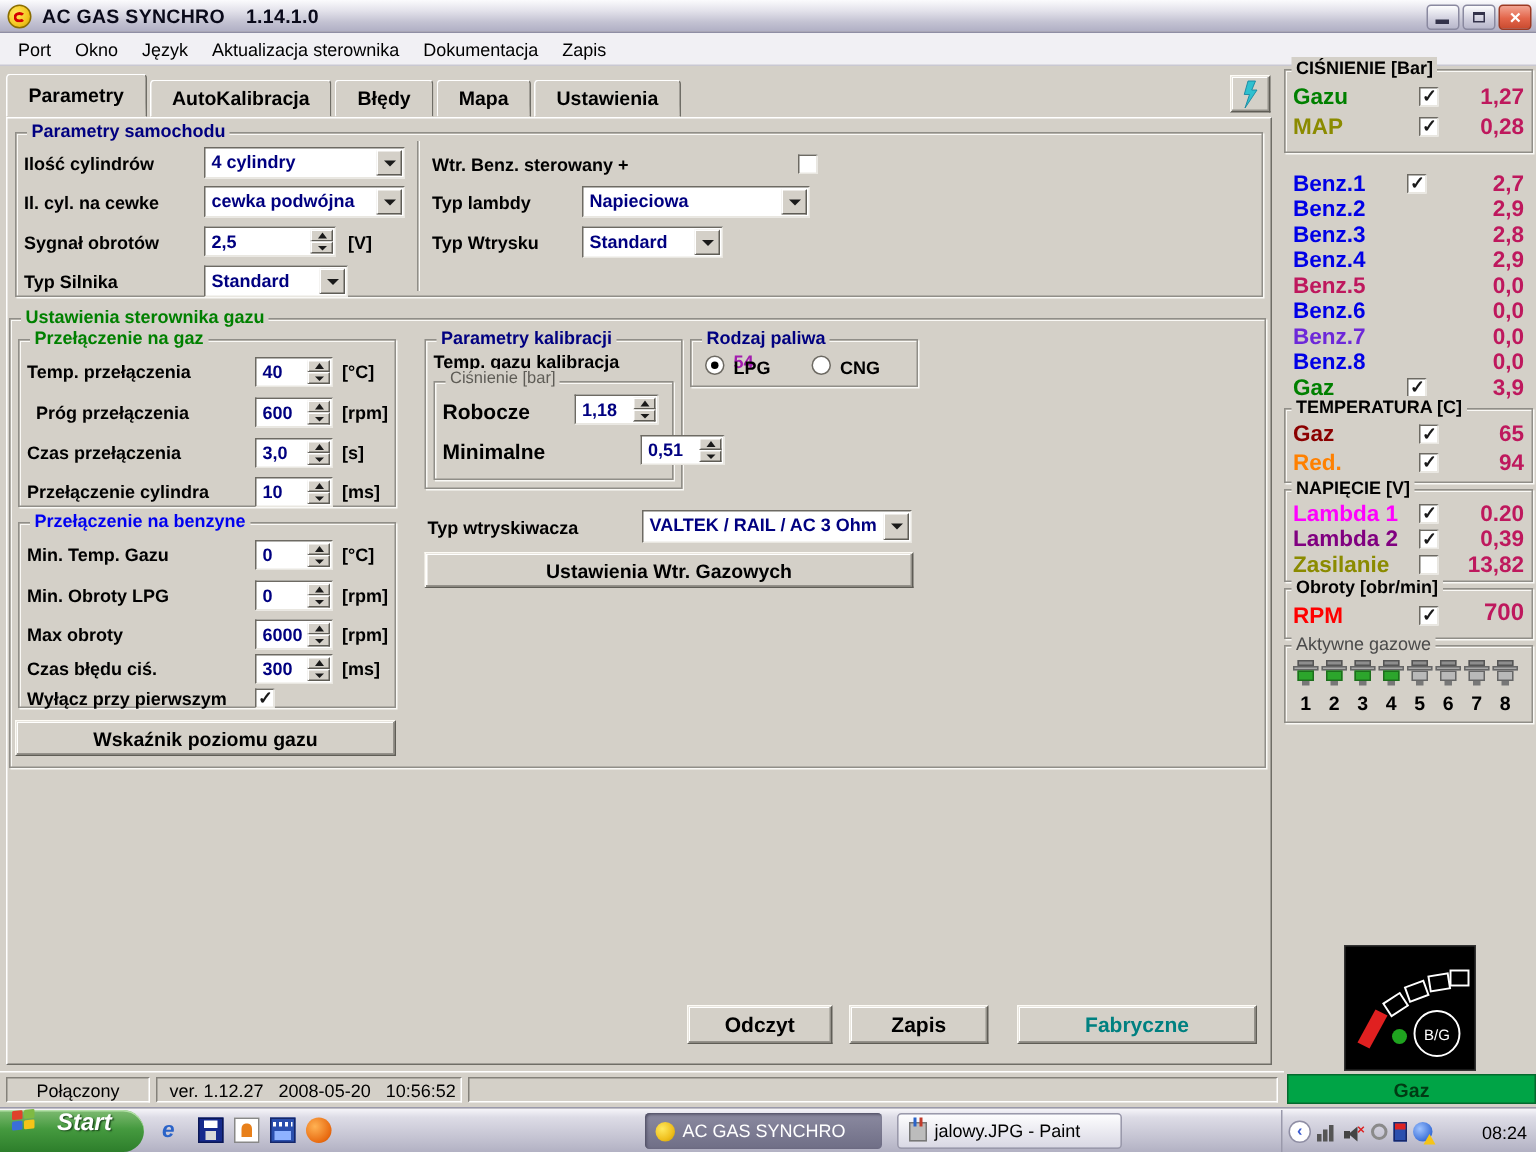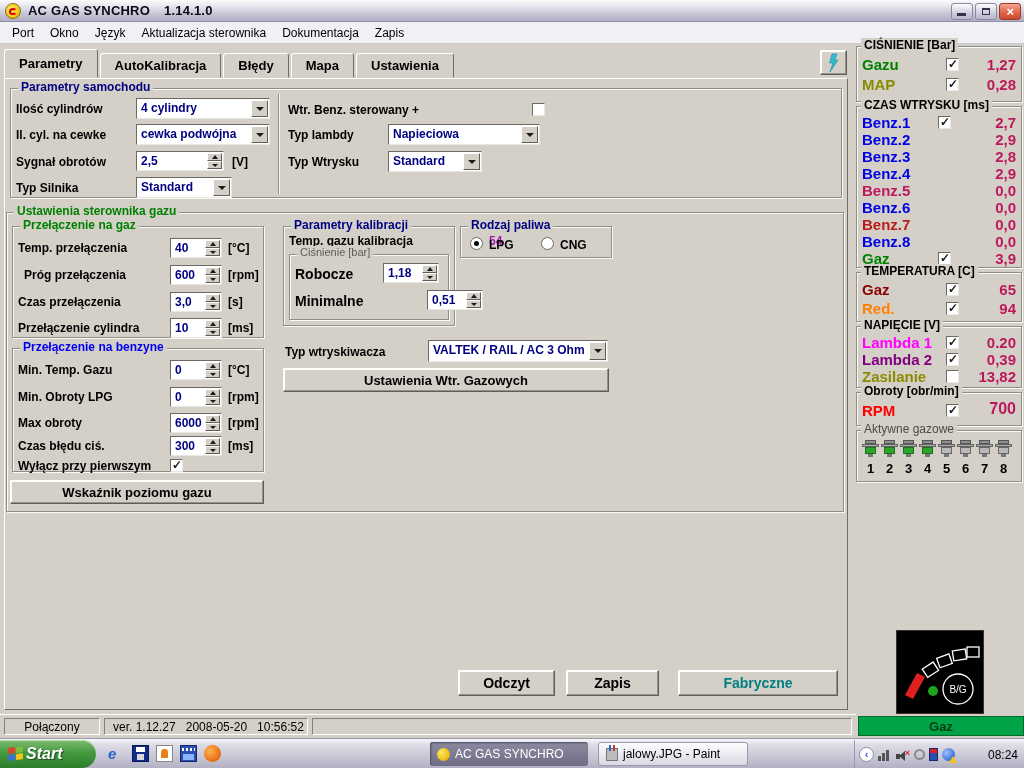--- a/index.html
+++ b/index.html
@@ -90,21 +90,21 @@
   .sp { position:absolute; top:3px; height:17px; border:1px solid; border-color:#84817a #fff #fff #84817a;
     font-size:12px; color:#000; display:flex; align-items:center; }
   .fuelbar { position:absolute; left:858px; top:716px; width:166px; height:20px; border:1px solid #046a2e;
     display:flex; align-items:center; justify-content:center; font-size:13px; font-weight:bold; color:#003b14; }
 
   
   .taskbar { position:absolute; left:0; top:738px; width:1024px; height:30px;
     background:linear-gradient(to bottom,#f7f6fa 0%,#dddce6 20%,#c3c2d1 70%,#b2b1c3 100%); border-top:1px solid #9a99ab; }
   .startbtn { position:absolute; left:0; top:1px; width:96px; height:28px; border-top-right-radius:14px; border-bottom-right-radius:14px;
     background:linear-gradient(to bottom,#7fbb72 0%,#459a3f 45%,#2d7e2b 100%); box-shadow:inset 0 1px 0 #b4e0a8;
-    display:flex; align-items:center; gap:2px; padding-left:8px; }
+    display:flex; align-items:flex-start; gap:14px; padding-left:8px; }
   .start-label { color:#fff; font-size:16px; font-weight:bold; font-style:italic; text-shadow:1px 1px 1px #1c4a1c; }
   .winflag { width:16px; height:15px; display:grid; grid-template-columns:7px 7px; grid-template-rows:6px 6px; gap:1px; transform:skewY(-6deg); }
   .winflag i { border-radius:1px; }
   .ql { position:absolute; top:6px; width:17px; height:17px; }
   .taskbtn { position:absolute; top:3px; height:24px; border-radius:3px; display:flex; align-items:center; gap:5px;
     padding:0 7px; font-size:12px; }
   .taskbtn.active { background:linear-gradient(to bottom,#8b8aa0,#6f6e86); color:#fff; box-shadow:inset 1px 1px 2px #4e4d62; }
   .taskbtn.idle { background:linear-gradient(to bottom,#fdfdfe,#d9d8e4); color:#000; border:1px solid #9a99ab; }
   .tray { position:absolute; right:0; top:1px; width:170px; height:29px; border-left:1px solid #9a99ab;
     display:flex; align-items:center; gap:4px; padding-left:4px; }
@@ -375,23 +375,20 @@
     <span class="ml" style="color: rgb(0, 128, 0);">Gazu</span>
     <span class="cb mcb checked"></span>
     <span class="mv">1,27</span>
   </div>
   <div class="mrow" style="top:76px;">
     <span class="ml" style="color: rgb(139, 139, 0);">MAP</span>
     <span class="cb mcb checked"></span>
     <span class="mv">0,28</span>
   </div>
 
-  <div class="gb" style="left:856px; top:106px; width:166px; height:162px;">
-    <span class="gb-title" style="left:4px;">CZAS WTRYSKU [ms]</span>
-  </div>
   <div class="mrow" style="top:114px;">
     <span class="ml" style="color: rgb(0, 0, 230);">Benz.1</span>
     <span class="cb mcb checked" style="left:78px;"></span>
     <span class="mv">2,7</span>
   </div>
   <div class="mrow" style="top:131px;">
     <span class="ml" style="color: rgb(0, 0, 230);">Benz.2</span>
     <span class="mv">2,9</span>
   </div>
   <div class="mrow" style="top:148px;">
@@ -404,21 +401,21 @@
   </div>
   <div class="mrow" style="top:182px;">
     <span class="ml" style="color: #be185d;">Benz.5</span>
     <span class="mv">0,0</span>
   </div>
   <div class="mrow" style="top:199px;">
     <span class="ml" style="color: rgb(0, 0, 230);">Benz.6</span>
     <span class="mv">0,0</span>
   </div>
   <div class="mrow" style="top:216px;">
-    <span class="ml" style="color: #b91c1c;">Benz.7</span>
+    <span class="ml" style="color: #6d28d9;">Benz.7</span>
     <span class="mv">0,0</span>
   </div>
   <div class="mrow" style="top:233px;">
     <span class="ml" style="color: rgb(0, 0, 230);">Benz.8</span>
     <span class="mv">0,0</span>
   </div>
   <div class="mrow" style="top:250px;">
     <span class="ml" style="color: rgb(0, 128, 0);">Gaz</span>
     <span class="cb mcb checked" style="left:78px;"></span>
     <span class="mv">3,9</span>

